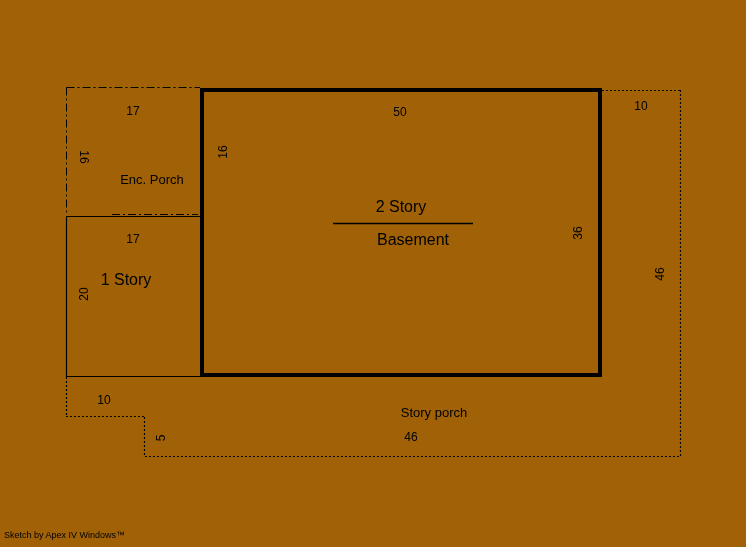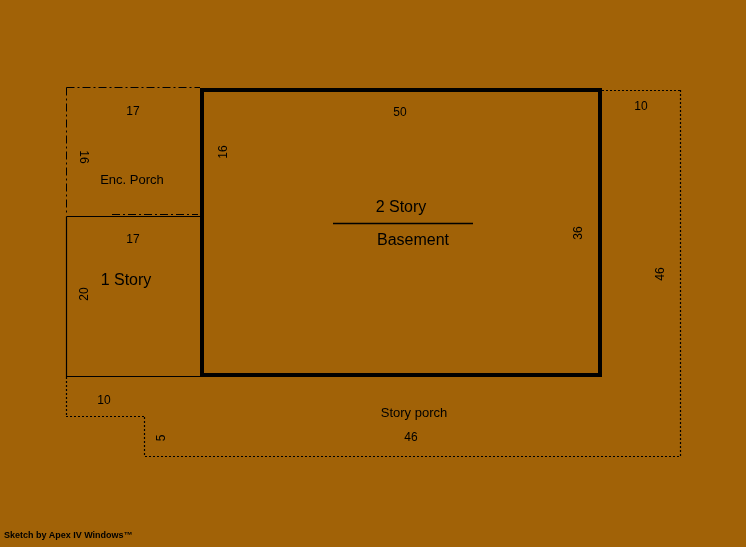--- a/index.html
+++ b/index.html
@@ -15,28 +15,27 @@
   .lbl{
     position:absolute;
     transform:translate(-50%,-50%);
     white-space:nowrap;
     font-size:12px;
     line-height:1;
     color:#000;
   }
   .lbl.v-ccw{transform:translate(-50%,-50%) rotate(-90deg);}
   .lbl.v-cw{transform:translate(-50%,-50%) rotate(90deg);}
-  .lbl.name{font-size:13px;}
+  .lbl.name{font-size:13px;margin-left:20px;}
   .lbl.big{font-size:16px;}
   .caption{
     position:absolute;
     left:4px;top:531px;
     font-size:9px;
     transform:none;
-    font-weight:bold;
   }
 </style>
 </head>
 <body>
 
 <div id="stage">
 
   <svg id="linework" width="746" height="547" viewBox="0 0 746 547">
 
     <rect x="202" y="90" width="398" height="285" fill="none" stroke="#000" stroke-width="4"></rect>

